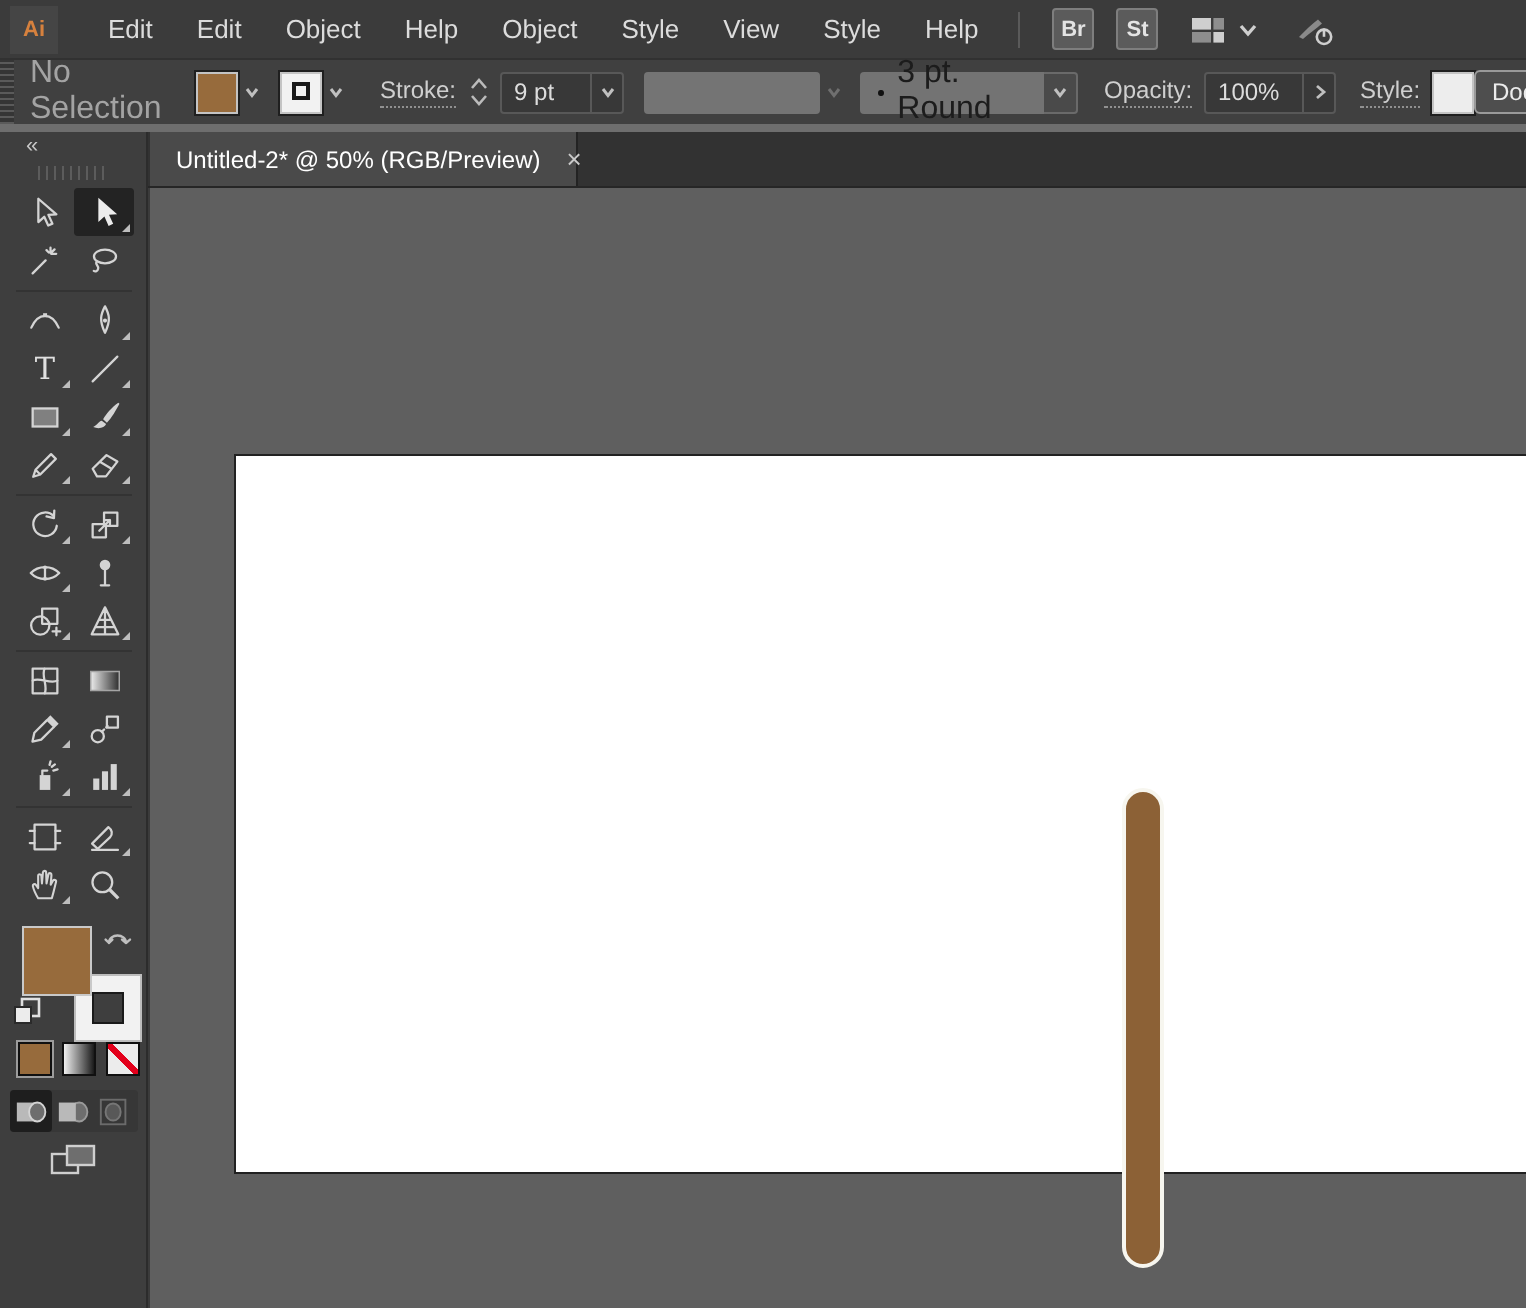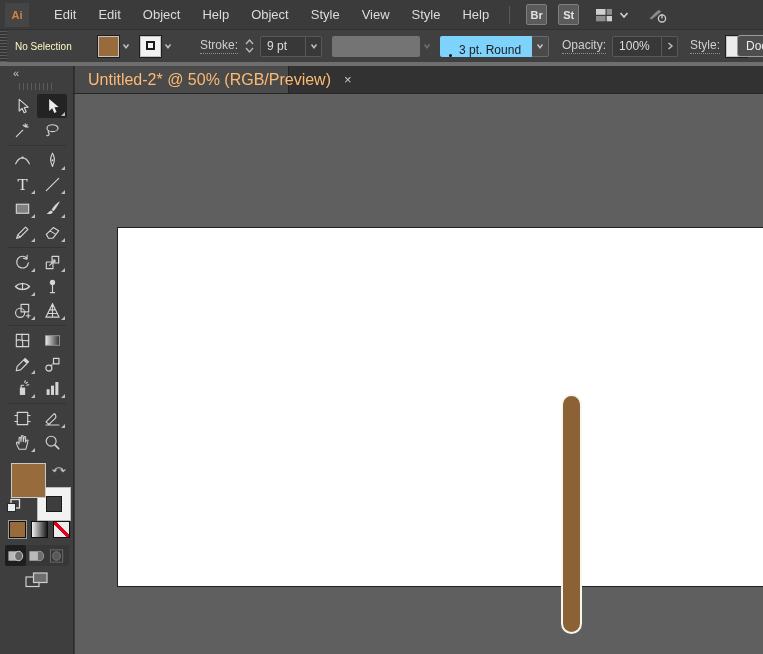--- a/index.html
+++ b/index.html
@@ -19,49 +19,49 @@
   .mb-btn { width:21px; height:21px; background:#5B5B5B; border:1px solid #7E7E7E; border-radius:2px;
             color:#E3E3E3; font-size:11px; font-weight:bold; display:flex; align-items:center;
             justify-content:center; margin-left:7px; }
   .mb-icon { display:flex; align-items:center; justify-content:center; }
 
   
   #controlbar { position:absolute; left:0; top:30px; width:763px; height:32px; background:#404040;
                 display:flex; align-items:center; }
   #cb-grip { width:7px; height:32px;
              background:repeating-linear-gradient(0deg,#5A5A5A 0 1px,#353535 1px 3px); }
-  .cb-label { color:#fef9c3; font-size:10px; }
+  .cb-label { color:#a3a3a3; font-size:16px; }
   .cb-link { color:#CFCFCF; font-size:12px; border-bottom:1px dotted #909090; padding-bottom:1px; }
   .swatch { width:21px; height:21px; border:1px solid #C4C4C4; outline:1px solid #1F1F1F; }
   .chev { display:flex; align-items:center; justify-content:center; width:14px; height:21px; }
   .combo-field { height:21px; background:#383838; border:1px solid #585858; border-radius:2px;
                  display:flex; align-items:center; color:#DDDDDD; font-size:12px; }
   .field-chev { border-left:1px solid #585858; height:100%; display:flex; align-items:center;
                 justify-content:center; width:16px; }
   #stroke-hollow { width:9px; height:9px; border:2px solid #1A1A1A; margin:4px auto; background:#F2F2F2; }
   #stepper { display:flex; flex-direction:column; justify-content:center; gap:2px; width:13px; height:22px; }
   #brush-disabled { width:88px; height:21px; background:#747474; border-radius:2px; }
-  #brush-combo-white { width:92px; height:21px; background:#7dd3fc; border-radius:2px 0 0 2px;
-                       display:flex; align-items:flex-end; color:#1C1C1C; font-size:12px; }
+  #brush-combo-white { width:92px; height:21px; background:#737373; border-radius:2px 0 0 2px;
+                       display:flex; align-items:center; color:#1C1C1C; font-size:16px; }
   #brush-dot { width:3px; height:3px; border-radius:50%; background:#111; margin:0 7px 0 9px; }
   #brush-chev-box { width:17px; height:21px; background:#4A4A4A; border:1px solid #6A6A6A;
                     border-left:none; border-radius:0 2px 2px 0; display:flex; align-items:center; justify-content:center; }
   #doc-button { position:absolute; left:737px; top:5px; height:22px; width:50px; background:#4E4E4E;
                 border:1px solid #9A9A9A; border-radius:3px; color:#ECECEC; font-size:12px;
                 display:flex; align-items:center; padding-left:8px; }
 
   
   #sepstrip { position:absolute; left:0; top:62px; width:763px; height:4px; background:#6E6E6E; }
 
   
   #tabrow { position:absolute; left:74px; top:66px; width:689px; height:28px; background:#323232;
             border-bottom:1px solid #262626; }
   #doc-tab { position:absolute; left:1px; top:0; height:27px; width:214px; background:#4A4A4A;
              border-right:1px solid #232323; display:flex; align-items:center; padding:0 10px 0 13px; }
-  #tab-title { color:#fdba74; font-size:16px; white-space:nowrap; }
+  #tab-title { color:#ffffff; font-size:12px; white-space:nowrap; }
   #tab-close { color:#C9C9C9; font-size:13px; margin-left:13px; line-height:1; }
 
   
   #dock { position:absolute; left:0; top:66px; width:74px; height:588px; background:#3E3E3E;
           border-right:1px solid #2C2C2C; }
   #dock-collapse { position:absolute; left:13px; top:1px; color:#C9C9C9; font-size:11px; }
   #panel-grip { position:absolute; left:19px; top:17px; width:36px; height:7px;
                 background:repeating-linear-gradient(90deg,#5C5C5C 0 1px,transparent 1px 4px); }
   #tools { position:absolute; left:7px; top:28px; width:60px; }
   .tool-row { display:flex; height:24px; }
@@ -157,21 +157,21 @@
         </svg>
       </span>
     <div class="swatch" style="margin-left:7px;background:#F2F2F2">
       <div id="stroke-hollow"></div>
     </div>
     <span class="chev chev-sm">
         <svg width="10" height="10" viewBox="0 0 10 10" xmlns="http://www.w3.org/2000/svg">
           <path d="M2.5 3.5 L5 6.8 L7.5 3.5" stroke="#C0C0C0" stroke-width="1.5" fill="none"></path>
         </svg>
       </span>
-    <span class="cb-link" style="margin-left:25px">Stroke:</span>
+    <span class="cb-link" style="margin-left:15px">Stroke:</span>
     <div id="stepper" style="margin-left:7px">
         <svg width="9" height="6" viewBox="0 0 9 6">
           <path d="M1 5 L4.5 1 L8 5" stroke="#BBBBBB" stroke-width="1.3" fill="none"></path>
         </svg>
         <svg width="9" height="6" viewBox="0 0 9 6">
           <path d="M1 1 L4.5 5 L8 1" stroke="#BBBBBB" stroke-width="1.3" fill="none"></path>
         </svg>
       </div>
     <div class="combo-field" style="width:62px;margin-left:2px">
       <span style="padding-left:6px;flex:1">9 pt</span>

